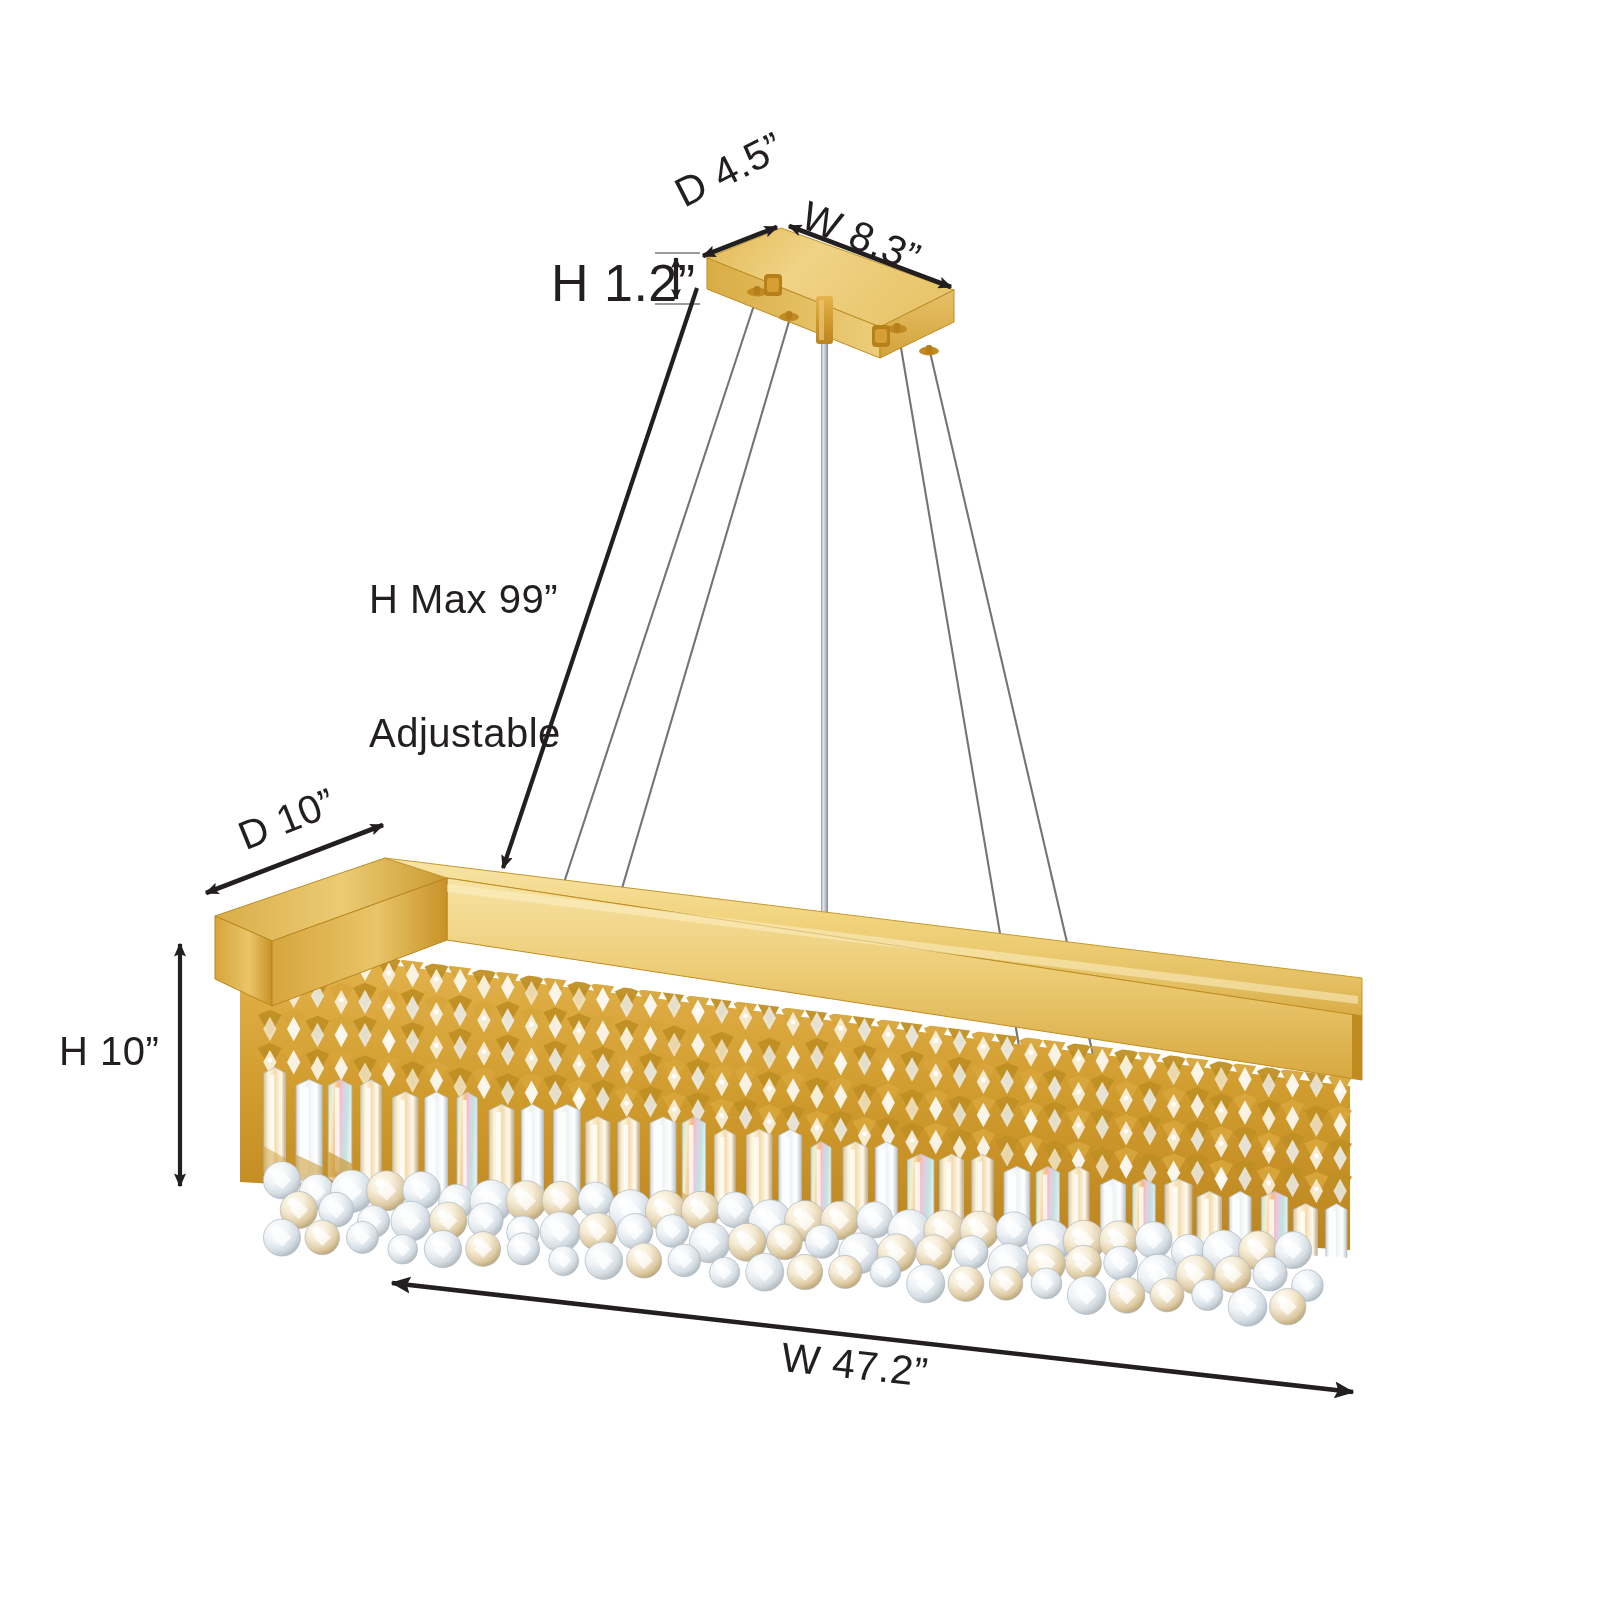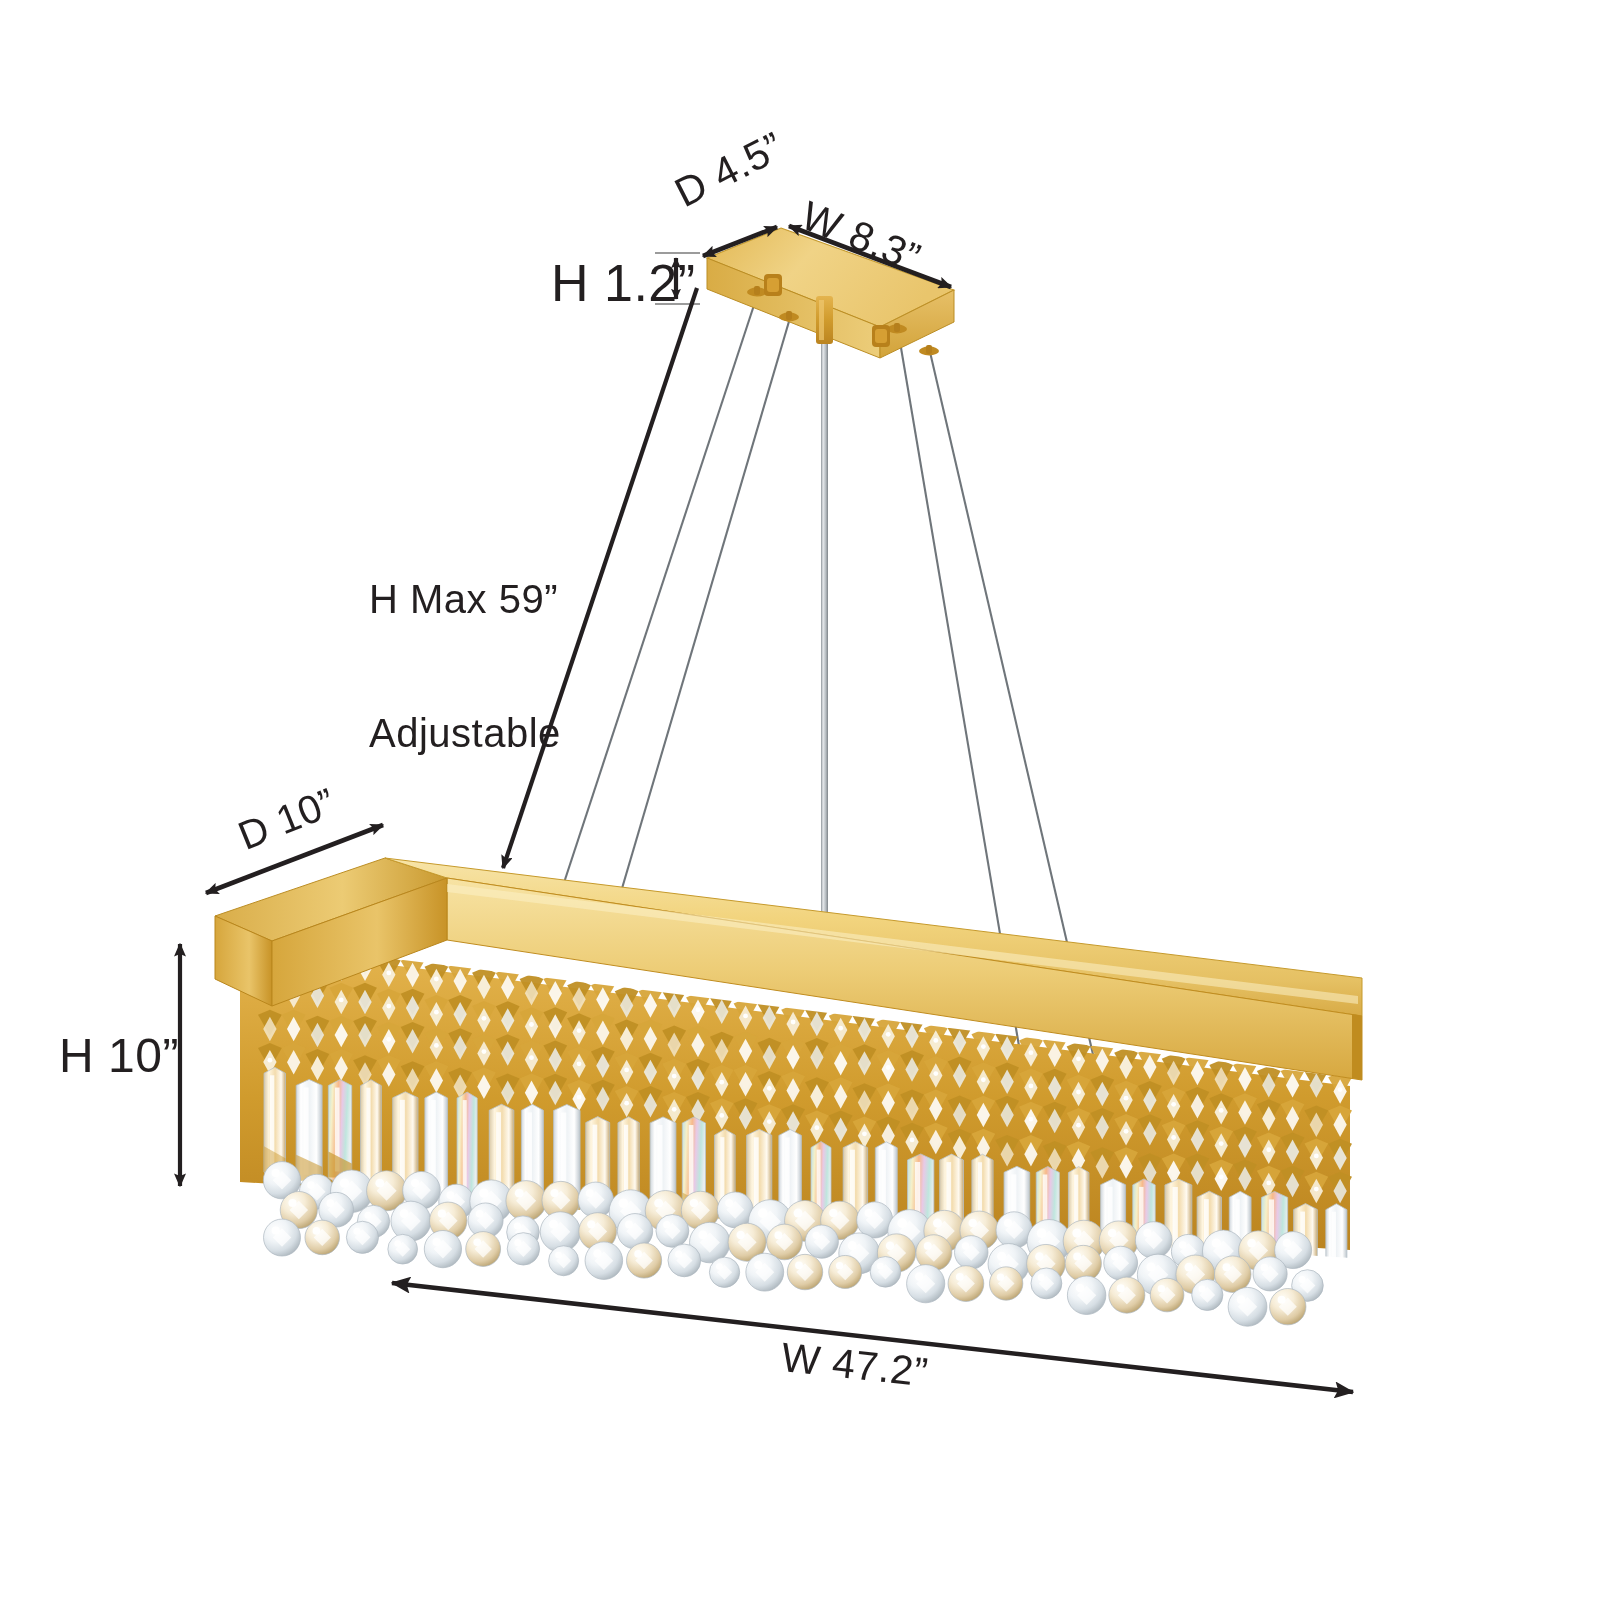--- a/index.html
+++ b/index.html
@@ -58,21 +58,21 @@
   #lbl-d10 {
     left: 232px;
     top: 817px;
     font-size: 40px;
     transform: rotate(-22deg);
     transform-origin: left top;
   }
   #lbl-h10 {
     left: 59px;
     top: 1029px;
-    font-size: 48px;
+    font-size: 40px;
   }
   #lbl-w472 {
     left: 784px;
     top: 1335px;
     font-size: 41px;
     transform: rotate(6.2deg);
     transform-origin: left top;
   }
 </style>
 </head>
@@ -1312,21 +1312,21 @@
     </g>
   </svg>
 
   <div class="dim-label" id="lbl-d45">D 4.5”</div>
 
   <div class="dim-label" id="lbl-w83">W 8.3”</div>
 
   <div class="dim-label" id="lbl-h12">H 1.2”</div>
 
   <div class="dim-label" id="lbl-hmax">
-    <div>H Max 59”</div>
+    <div>H Max 99”</div>
     <div>Adjustable</div>
   </div>
 
   <div class="dim-label" id="lbl-d10">D 10”</div>
 
   <div class="dim-label" id="lbl-h10">H 10”</div>
 
   <div class="dim-label" id="lbl-w472">W 47.2”</div>
 
 </div>

